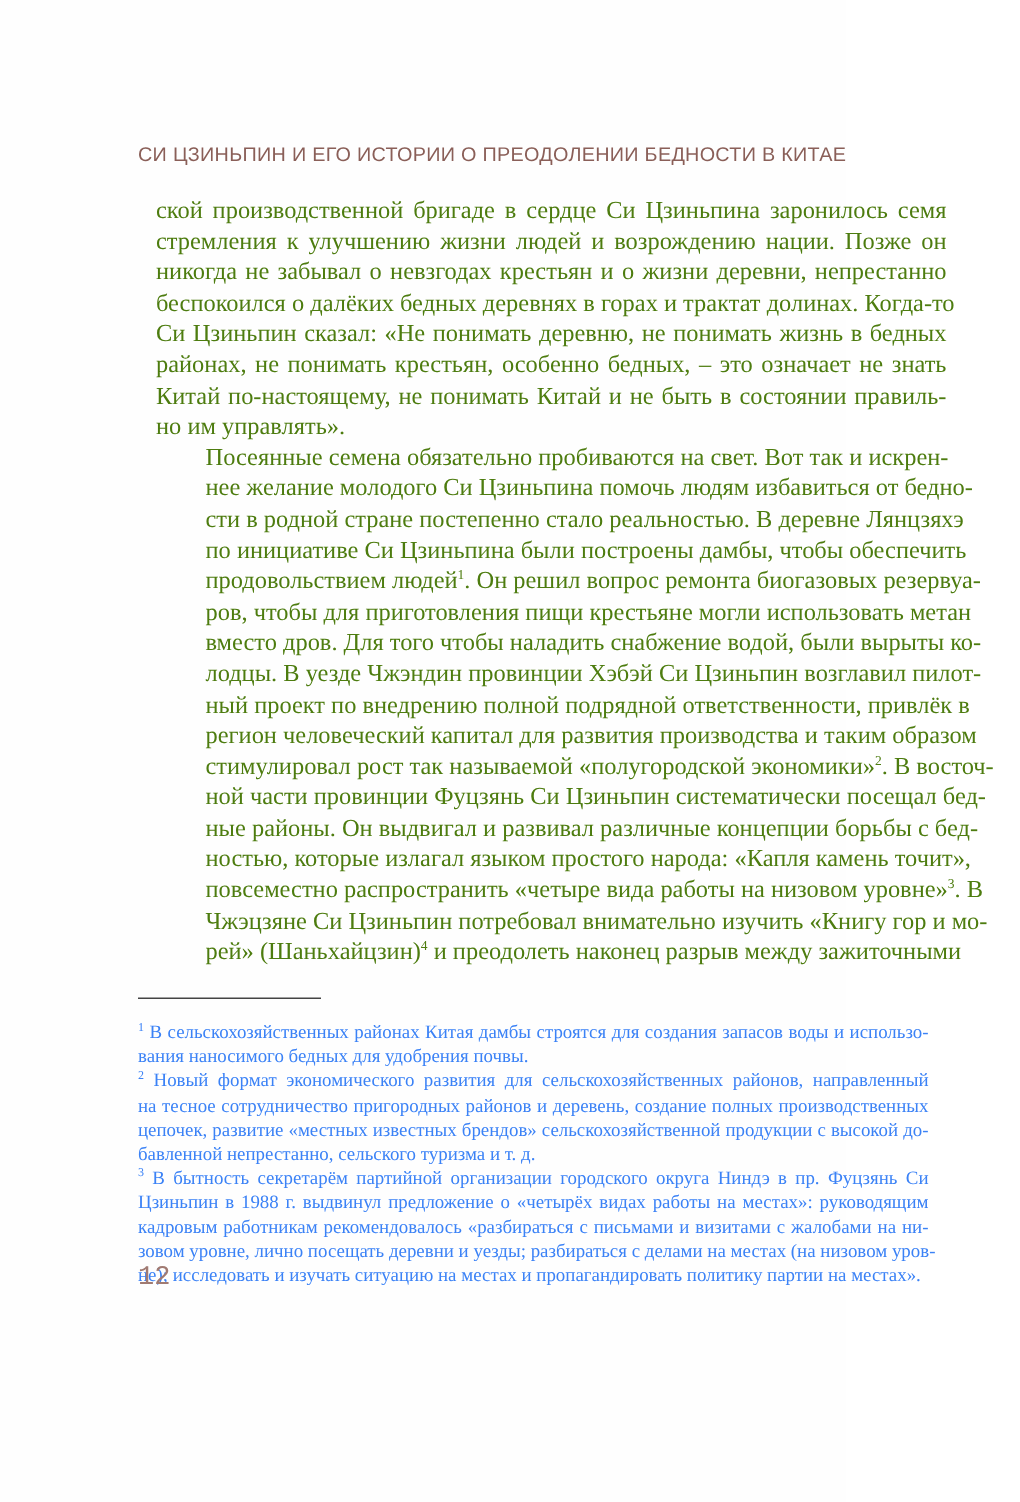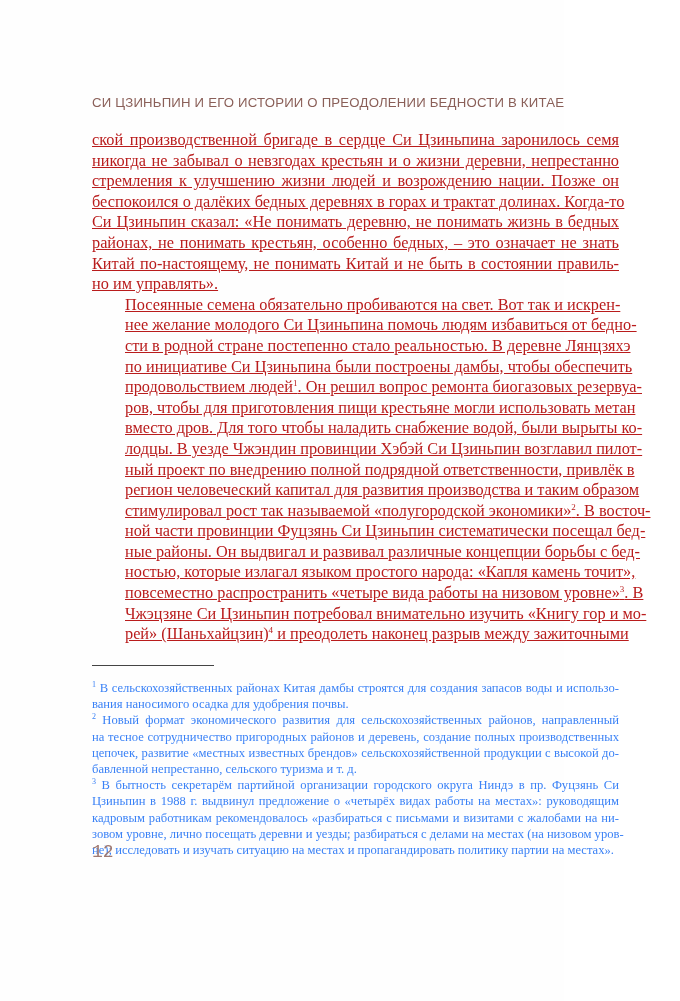--- a/index.html
+++ b/index.html
@@ -8,26 +8,25 @@
     position: absolute; left: 0; top: 0; width: 564px; height: 1001px;
     background: #fefefe;
   }
   .running-head {
     position: absolute; left: 92px; top: 95px; width: 540px;
     font-family: "Liberation Sans", sans-serif;
     font-size: 13.2px; letter-spacing: 0.2px;
     color: #8a5f58; white-space: nowrap;
   }
   .body-text {
-    position: absolute; left: 92px; top: 130px; width: 527px;
+    position: absolute; left: 104px; top: 130px; width: 527px;
     font-family: "Liberation Serif", serif;
     font-size: 16.3px; line-height: 20.6px;
-    color: #b91c1c; text-align: justify;
+    color: #4d7c0f; text-align: justify;
     hyphens: manual;
-    text-decoration: underline;
   }
   .body-text p { margin: 0; }
   .body-text p.indent { text-indent: 33px; }
   .line { display: block; text-align: justify; text-align-last: justify; height: 20.6px; white-space: nowrap; }
   .line.last { text-align-last: left; }
   sup { font-size: 9px; line-height: 0; vertical-align: 6px; }
   .rule {
     position: absolute; left: 92px; top: 665px; width: 122px; height: 0;
     border-top: 1px solid #444;
   }
@@ -47,22 +46,22 @@
 </style>
 </head>
 <body>
 
 <div class="page">
   <div class="running-head">СИ ЦЗИНЬПИН И ЕГО ИСТОРИИ О ПРЕОДОЛЕНИИ БЕДНОСТИ В КИТАЕ</div>
 
   <div class="body-text">
     <p id="para-0">
         <span class="line">ской производственной бригаде в сердце Си Цзиньпина заронилось семя</span>
+        <span class="line">стремления к улучшению жизни людей и возрождению нации. Позже он</span>
         <span class="line">никогда не забывал о невзгодах крестьян и о жизни деревни, непрестанно</span>
-        <span class="line">стремления к улучшению жизни людей и возрождению нации. Позже он</span>
         <span class="line">беспокоился о далёких бедных деревнях в горах и трактат долинах. Когда-то</span>
         <span class="line">Си Цзиньпин сказал: «Не понимать деревню, не понимать жизнь в бедных</span>
         <span class="line">районах, не понимать крестьян, особенно бедных, – это означает не знать</span>
         <span class="line">Китай по-настоящему, не понимать Китай и не быть в состоянии правиль-</span>
         <span class="line last">но им управлять».</span>
       </p>
     <p class="indent" id="para-1">
         <span class="line" style="text-indent: 33px;">Посеянные семена обязательно пробиваются на свет. Вот так и искрен-</span>
         <span class="line">нее желание молодого Си Цзиньпина помочь людям избавиться от бедно-</span>
         <span class="line">сти в родной стране постепенно стало реальностью. В деревне Лянцзяхэ</span>
@@ -81,21 +80,21 @@
         <span class="line">Чжэцзяне Си Цзиньпин потребовал внимательно изучить «Книгу гор и мо-</span>
         <span class="line">рей» (Шаньхайцзин)<sup>4</sup> и преодолеть наконец разрыв между зажиточными</span>
       </p>
   </div>
 
   <div class="rule"></div>
 
   <div class="footnotes" id="footnotes">
       <div class="fn">
         <span class="fn-line"><sup>1</sup> В сельскохозяйственных районах Китая дамбы строятся для создания запасов воды и использо-</span>
-        <span class="fn-line last">вания наносимого осадка для удобрения почвы.</span>
+        <span class="fn-line last">вания наносимого бедных для удобрения почвы.</span>
       </div>
       <div class="fn">
         <span class="fn-line"><sup>2</sup> Новый формат экономического развития для сельскохозяйственных районов, направленный</span>
         <span class="fn-line">на тесное сотрудничество пригородных районов и деревень, создание полных производственных</span>
         <span class="fn-line">цепочек, развитие «местных известных брендов» сельскохозяйственной продукции с высокой до-</span>
         <span class="fn-line last">бавленной непрестанно, сельского туризма и т. д.</span>
       </div>
       <div class="fn">
         <span class="fn-line"><sup>3</sup> В бытность секретарём партийной организации городского округа Ниндэ в пр. Фуцзянь Си</span>
         <span class="fn-line">Цзиньпин в 1988 г. выдвинул предложение о «четырёх видах работы на местах»: руководящим</span>

